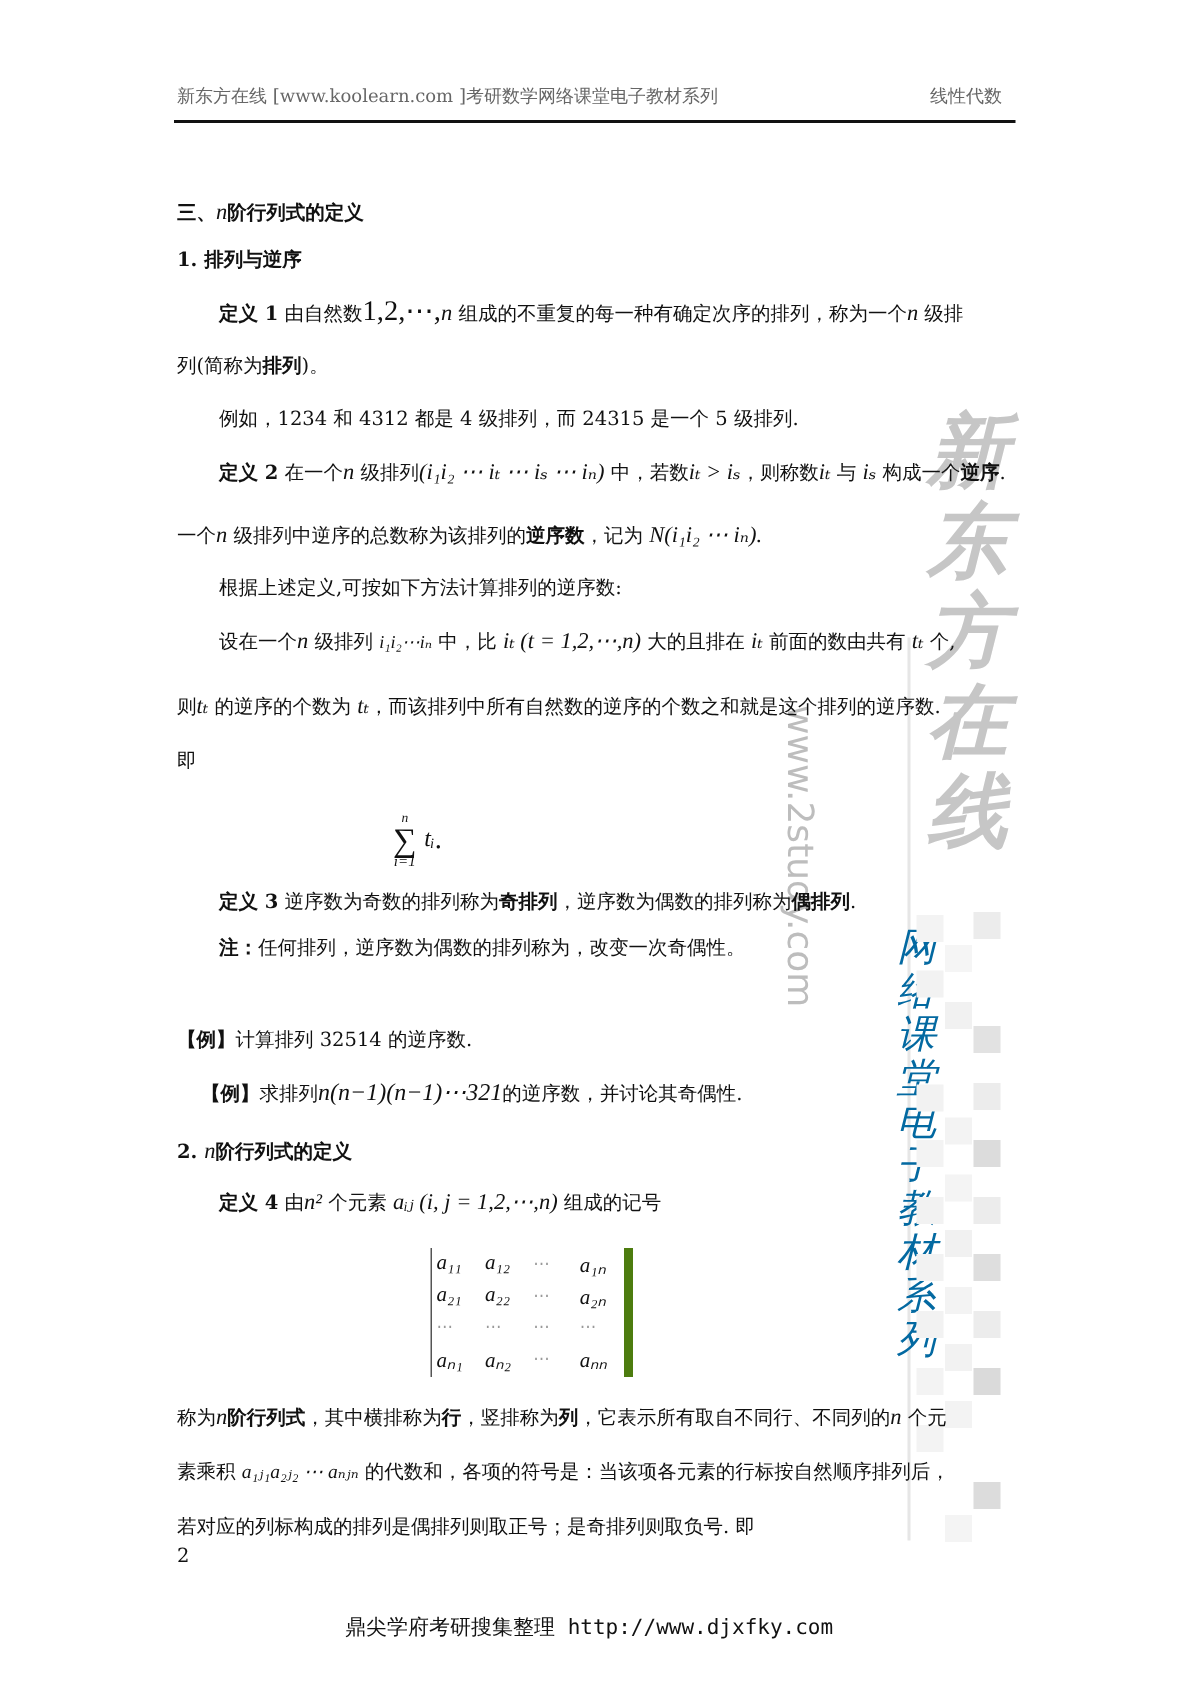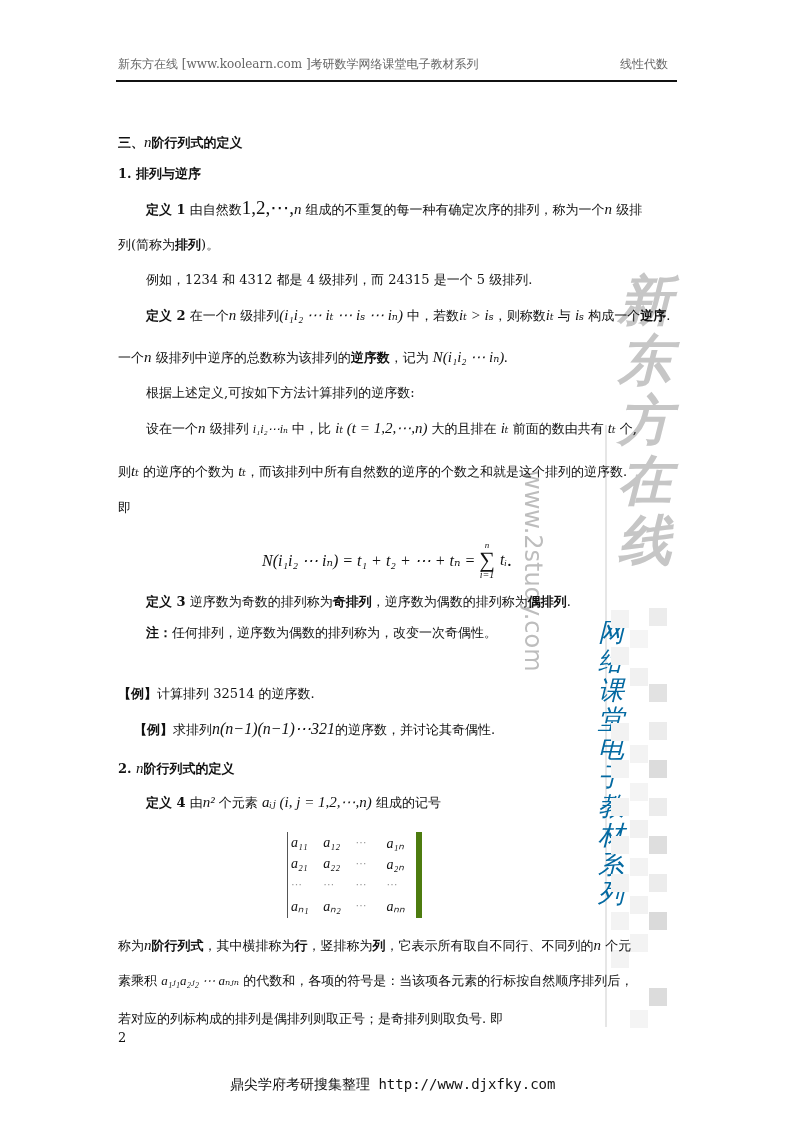--- a/index.html
+++ b/index.html
@@ -95,21 +95,20 @@
 
 <div class="abs t" style="left:146px;top:420px;">
   <span>设在一个</span><span class="m">n</span><span> 级排列 </span><span class="m" style="font-size:12px">i₁i₂⋯iₙ</span><span> 中，比 </span><span class="m">iₜ (t = 1,2,⋯,n)</span><span> 大的且排在 </span><span class="m">iₜ</span><span> 前面的数由共有 </span><span class="m">tₜ</span><span> 个,</span>
 </div>
 <div class="abs t" style="left:118px;top:463px;">
   <span>则</span><span class="m">tₜ</span><span> 的逆序的个数为 </span><span class="m">tₜ</span><span>，而该排列中所有自然数的逆序的个数之和就是这个排列的逆序数.</span>
 </div>
 <div class="abs t" style="left:118px;top:500px;">即</div>
 
 <div class="abs" style="left:262px;top:540px;height:34px;">
-  <span class="m" style="font-size:16px;vertical-align:middle">N(i₁i₂ ⋯ iₙ) = t₁ + t₂ + ⋯ + tₙ = </span>
   <span style="display:inline-block;vertical-align:middle;text-align:center;line-height:10px;">
     <span class="m" style="font-size:9px;display:block">n</span>
     <span class="mr" style="font-size:22px;display:block;line-height:20px">∑</span>
     <span class="m" style="font-size:10px;display:block">i=1</span>
   </span>
   <span class="m" style="font-size:16px;vertical-align:middle">tᵢ</span><span class="mr" style="vertical-align:middle">.</span>
 </div>
 
 <div class="abs t" style="left:146px;top:594px;">
   <span class="b">定义 3</span><span> 逆序数为奇数的排列称为</span><span class="b">奇排列</span><span>，逆序数为偶数的排列称为</span><span class="b">偶排列</span><span>.</span>

